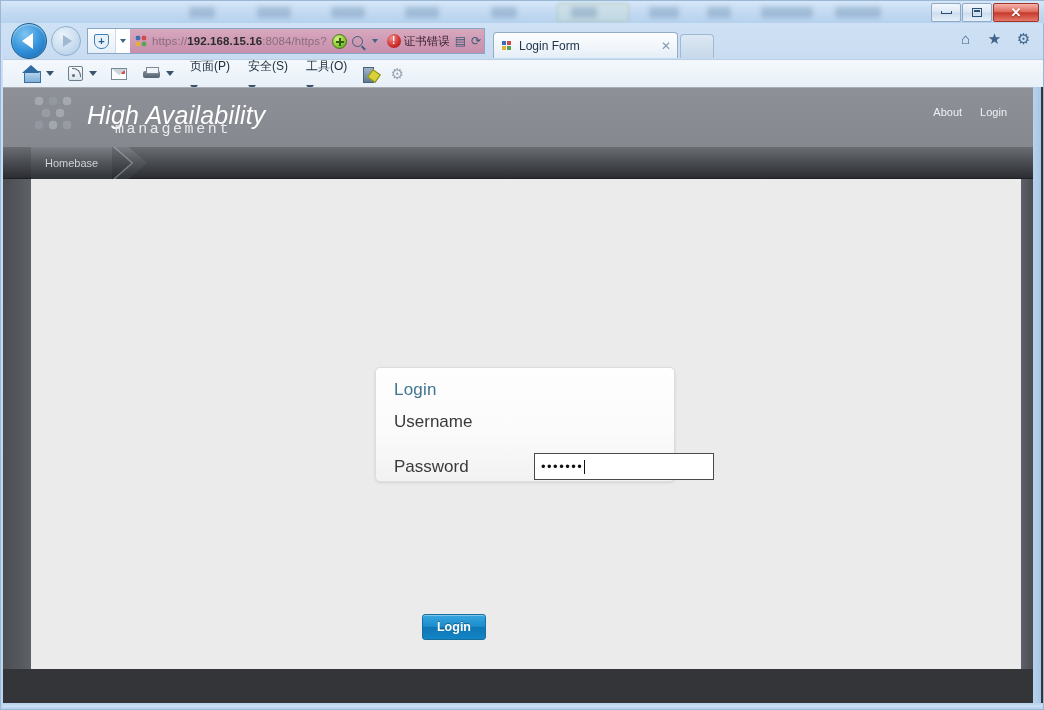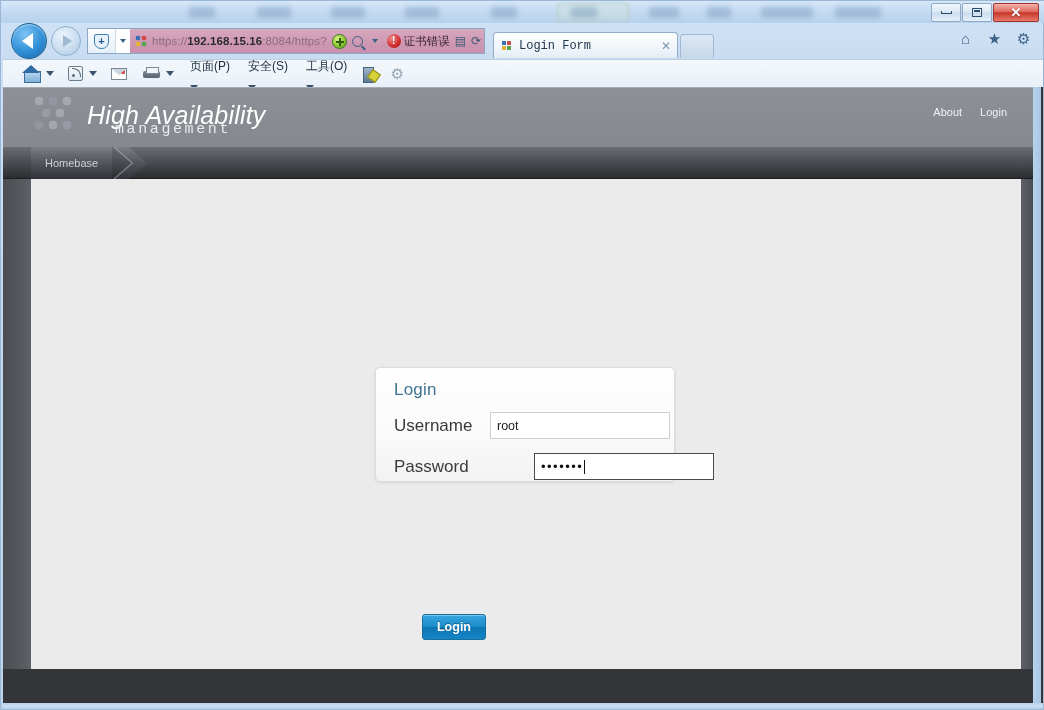--- a/index.html
+++ b/index.html
@@ -151,21 +151,21 @@
     display:flex; align-items:center; padding:0 6px;
     font-size:12px; color:#20364c;
   }
   .tabfav{ width:13px;height:13px;margin-right:6px;flex:none;
     background:
       radial-gradient(circle at 4px 4px, #3b6fb5 2.2px, transparent 2.4px),
       radial-gradient(circle at 9px 4px, #d14b4b 2.2px, transparent 2.4px),
       radial-gradient(circle at 4px 9px, #e0b23a 2.2px, transparent 2.4px),
       radial-gradient(circle at 9px 9px, #59a353 2.2px, transparent 2.4px);
   }
-  .tabtitle{flex:1; overflow:hidden; white-space:nowrap;font-family:Liberation Mono, monospace;}
+  .tabtitle{flex:1; overflow:hidden; white-space:nowrap;}
   .tabclose{ color:#8199ae; font-size:12px; padding-left:4px; }
   .newtab {
     height:24px; width:34px;
     background: linear-gradient(180deg,#dde8f4 0%, #c6d8ea 100%);
     border:1px solid #9fb9d2; border-bottom:none;
     border-radius:4px 4px 0 0; margin-left:2px;
   }
 
   
   .chromeicons{ position:absolute; right:10px; top:6px; display:flex; gap:10px; align-items:center; }
@@ -487,21 +487,20 @@
       <div class="page-gutter"></div>
       <div class="right-gutter"></div>
 
       <div class="ha-content">
 
         <div class="login-panel">
           <div class="login-head">Login</div>
 
           <div class="frow r1">
             <span class="flabel">Username</span>
-            <input class="finput" type="text" value="root" style="">
           </div>
 
           <div class="frow r2">
             <span class="flabel">Password</span>
             <div class="finput focused" style="display:flex;align-items:center;">
               <span class="dots">•••••••</span>
                 <span class="caret"></span>
             </div>
           </div>
         </div>

